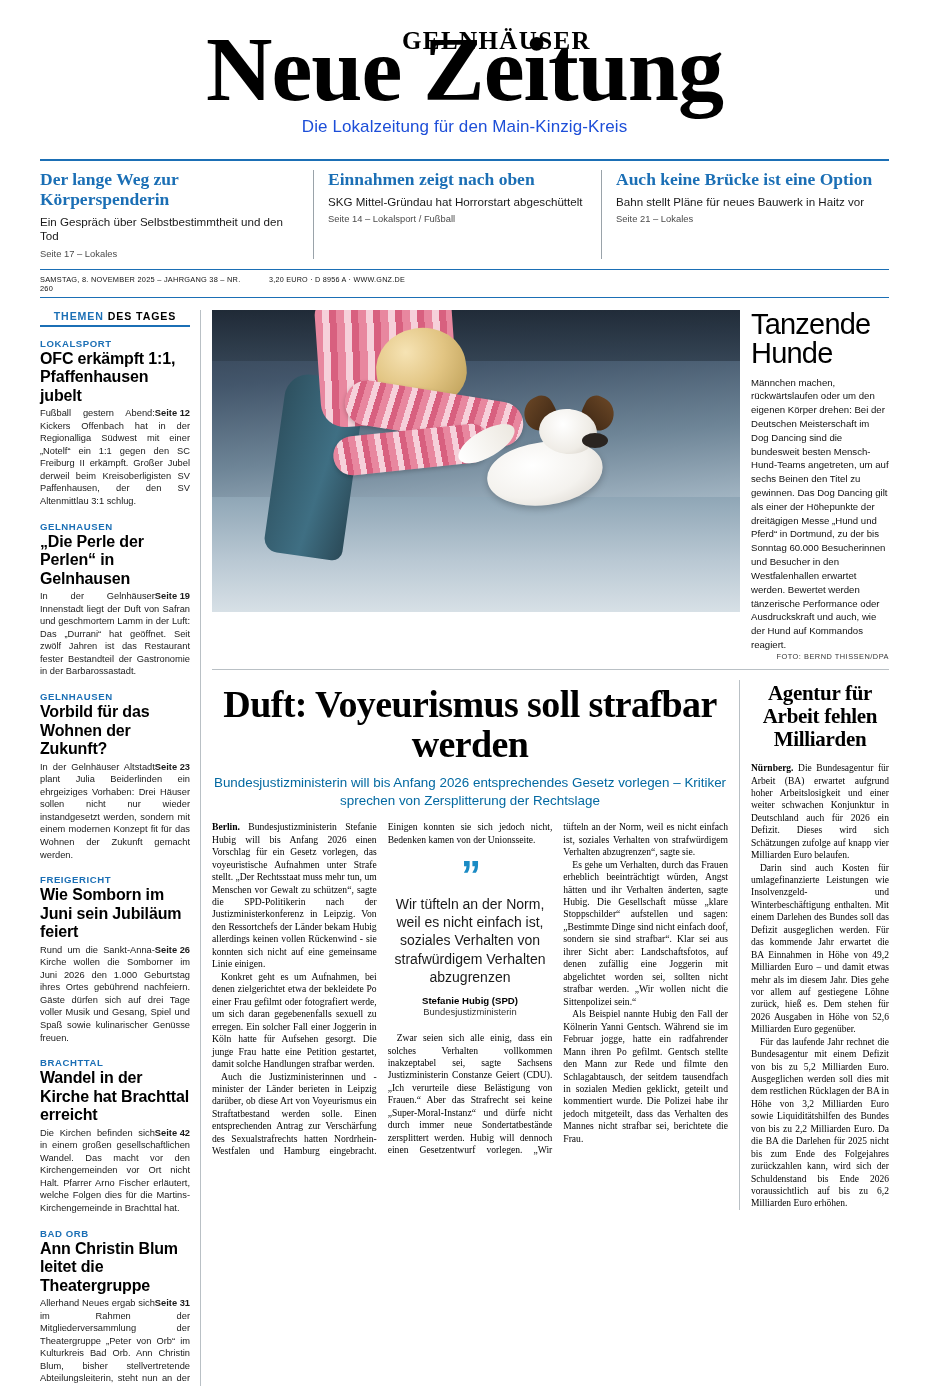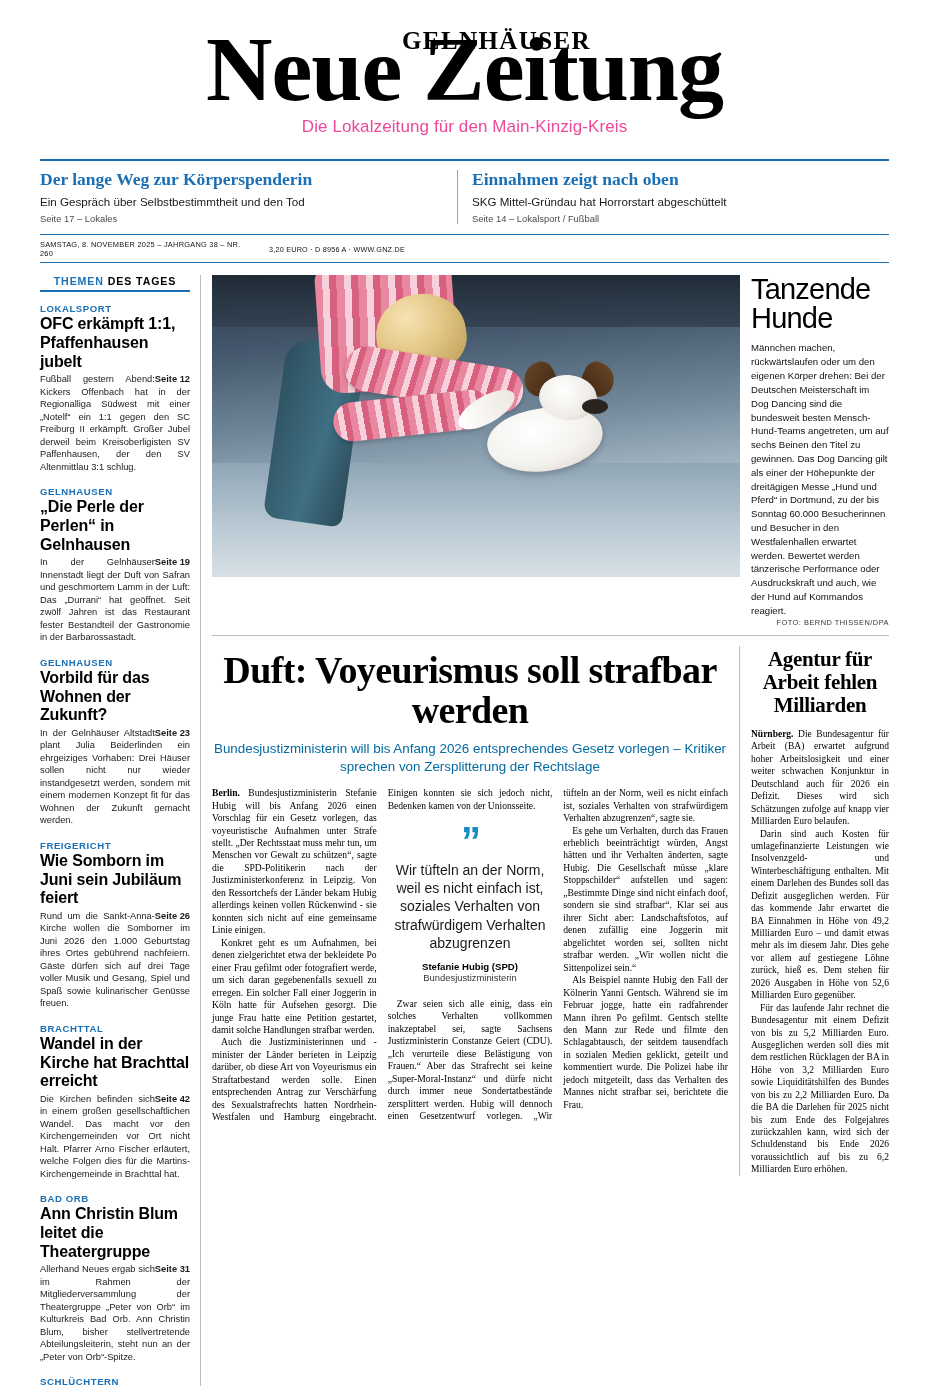--- a/index.html
+++ b/index.html
@@ -23,21 +23,21 @@
     line-height:1;
   }
   .mast-main{
     font-family:"Liberation Serif", serif;
     font-size:92px;line-height:0.95;font-weight:bold;
     letter-spacing:-1px;
     margin:0;padding:0 0 0 0;
   }
   .mast-sub{
     font-family:"Liberation Sans", sans-serif;
-    font-size:17px;color:#ec4899;margin-top:4px;letter-spacing:.1px;
+    font-size:17px;color:#1d4ed8;margin-top:4px;letter-spacing:.1px;
   }
 
   
   .teasers{
     display:flex;margin:22px 40px 0 40px;
     border-top:2px solid #1b6fb5;
     padding-top:9px;
   }
   .teaser{flex:1;padding:0 14px;position:relative;}
   .teaser:first-child{padding-left:0;}
@@ -49,21 +49,21 @@
   }
   .teaser-sub{font-size:11.6px;color:#1a1a1a;line-height:1.25;}
   .teaser-page{font-size:9.4px;color:#4b4b4b;margin-top:4px;}
 
   
   .datebar{
     margin:10px 40px 0 40px;
     border-top:1.5px solid #1b6fb5;
     border-bottom:1.5px solid #1b6fb5;
     padding:5px 0 4px 0;
-    display:flex;align-items:center;
+    display:flex;
   }
   .date-left{font-size:7.4px;letter-spacing:.25px;width:215px;color:#111;}
   .date-mid{
     flex:1;text-align:center;
     font-family:"Liberation Serif", serif;
     font-size:14.5px;font-weight:bold;letter-spacing:-.1px;
   }
   .date-right{font-size:7.2px;letter-spacing:.25px;width:150px;text-align:right;color:#111;}
 
   
@@ -210,20 +210,25 @@
     <div class="teaser">
       <div class="teaser-title">Der lange Weg zur Körperspenderin</div>
       <div class="teaser-sub">Ein Gespräch über Selbstbestimmtheit und den Tod</div>
       <div class="teaser-page">Seite 17 – Lokales</div>
     </div>
     <div class="teaser">
       <div class="teaser-title">Einnahmen zeigt nach oben</div>
       <div class="teaser-sub">SKG Mittel-Gründau hat Horrorstart abgeschüttelt</div>
       <div class="teaser-page">Seite 14 – Lokalsport / Fußball</div>
     </div>
+    <div class="teaser">
+      <div class="teaser-title">Auch keine Brücke ist eine Option</div>
+      <div class="teaser-sub">Bahn stellt Pläne für neues Bauwerk in Haitz vor</div>
+      <div class="teaser-page">Seite 21 – Lokales</div>
+    </div>
   </div>
 
   <div class="datebar">
     <div class="date-left">SAMSTAG, 8. NOVEMBER 2025 – JAHRGANG 38 – NR. 260</div>
     <div class="date-right">3,20 EURO · D 8956 A · WWW.GNZ.DE</div>
   </div>
 
   <div class="body-grid">
 
     <div class="col-left">

